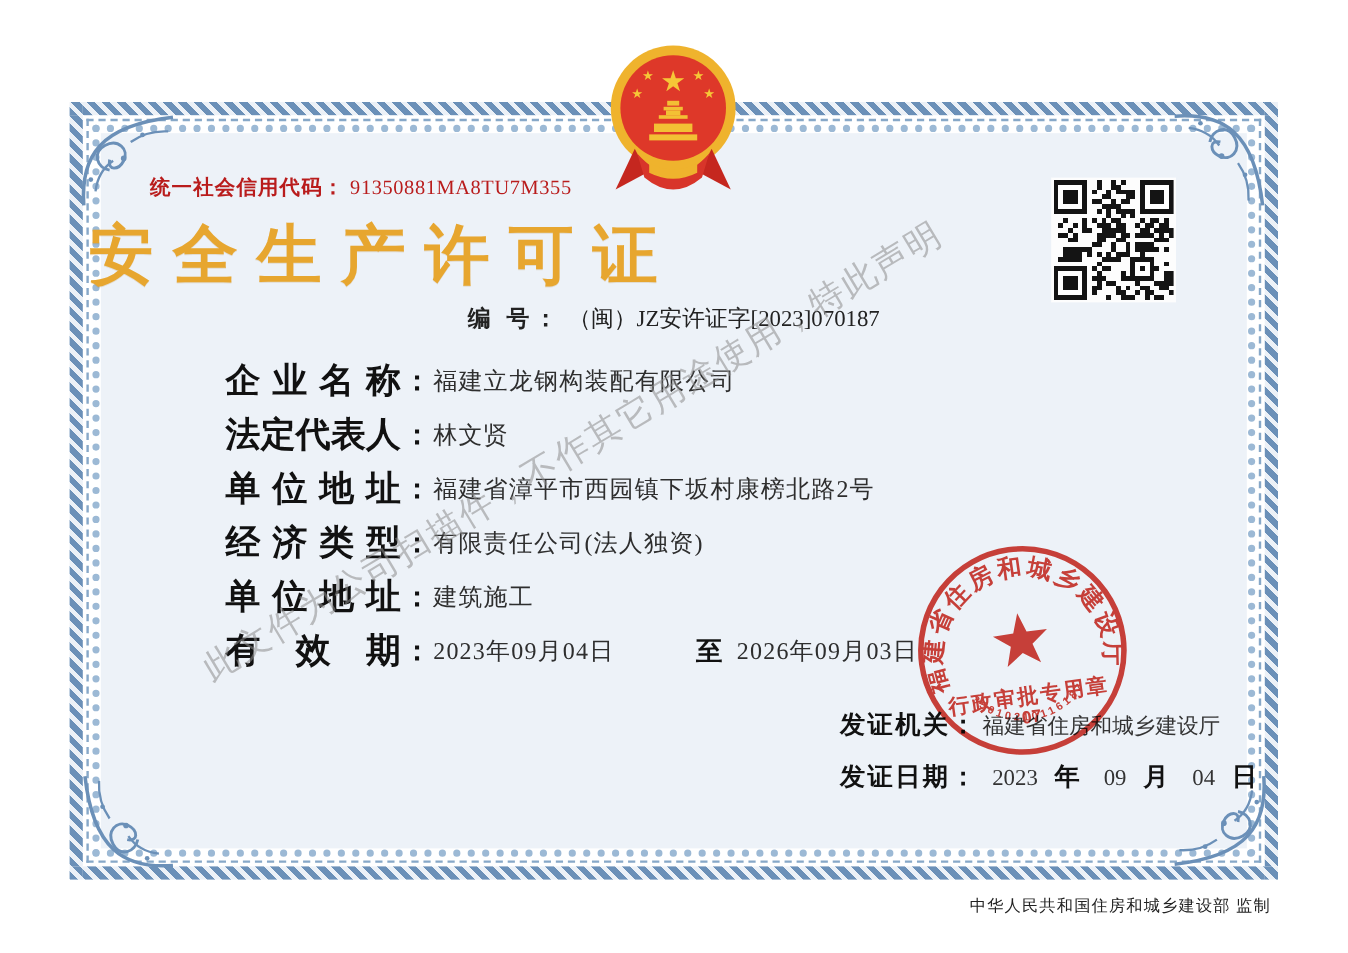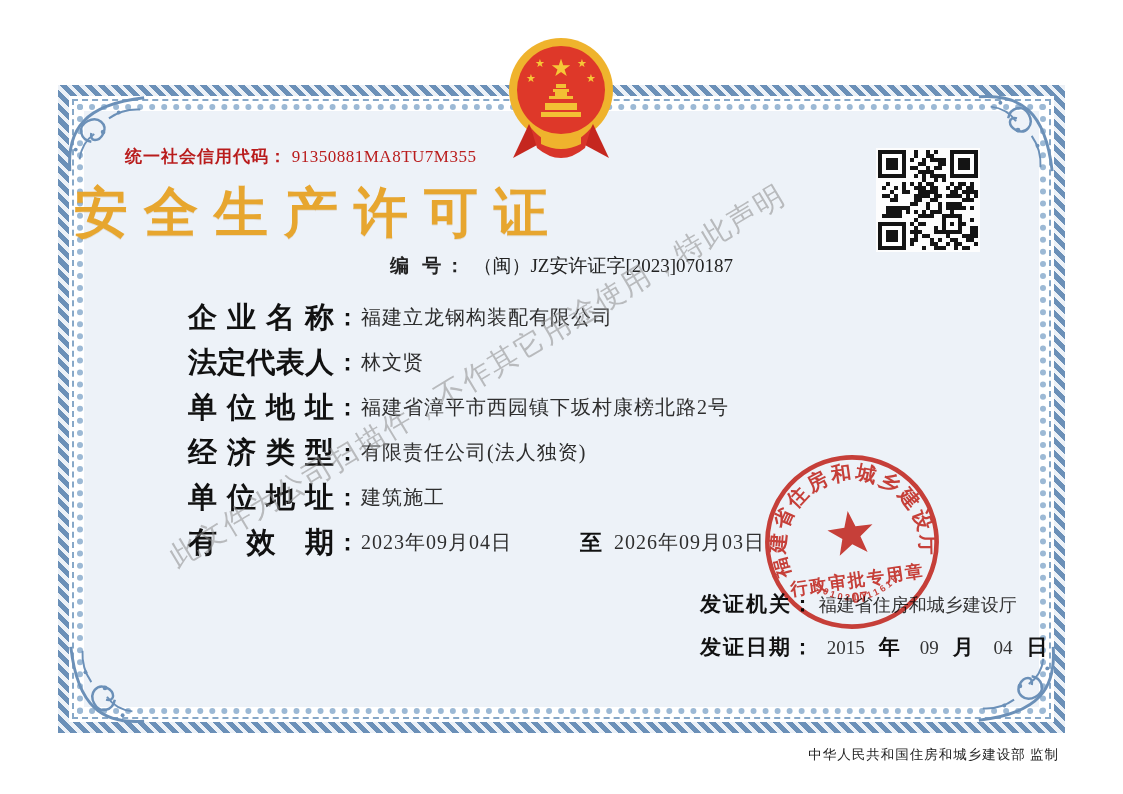--- a/index.html
+++ b/index.html
@@ -386,21 +386,21 @@
       </div>
     </div>
 
     <div class="issue-row r-org">
       <span class="lab">发证机关</span><span class="col">：</span>
       <span class="val">福建省住房和城乡建设厅</span>
     </div>
 
     <div class="issue-row r-date">
       <span class="lab">发证日期</span><span class="col">：</span>
-      <span class="d-num">2015</span><span class="d-unit">年</span>
+      <span class="d-num">2023</span><span class="d-unit">年</span>
       <span class="d-num">09</span><span class="d-unit">月</span>
       <span class="d-num">04</span><span class="d-unit">日</span>
     </div>
   </div>
 </div>
 
 <div class="emblem">
   <svg viewBox="0 0 124 132">
     <circle cx="62" cy="56" r="52" fill="#efb32d"></circle>
     <circle cx="62" cy="56" r="44" fill="#de3829"></circle>

